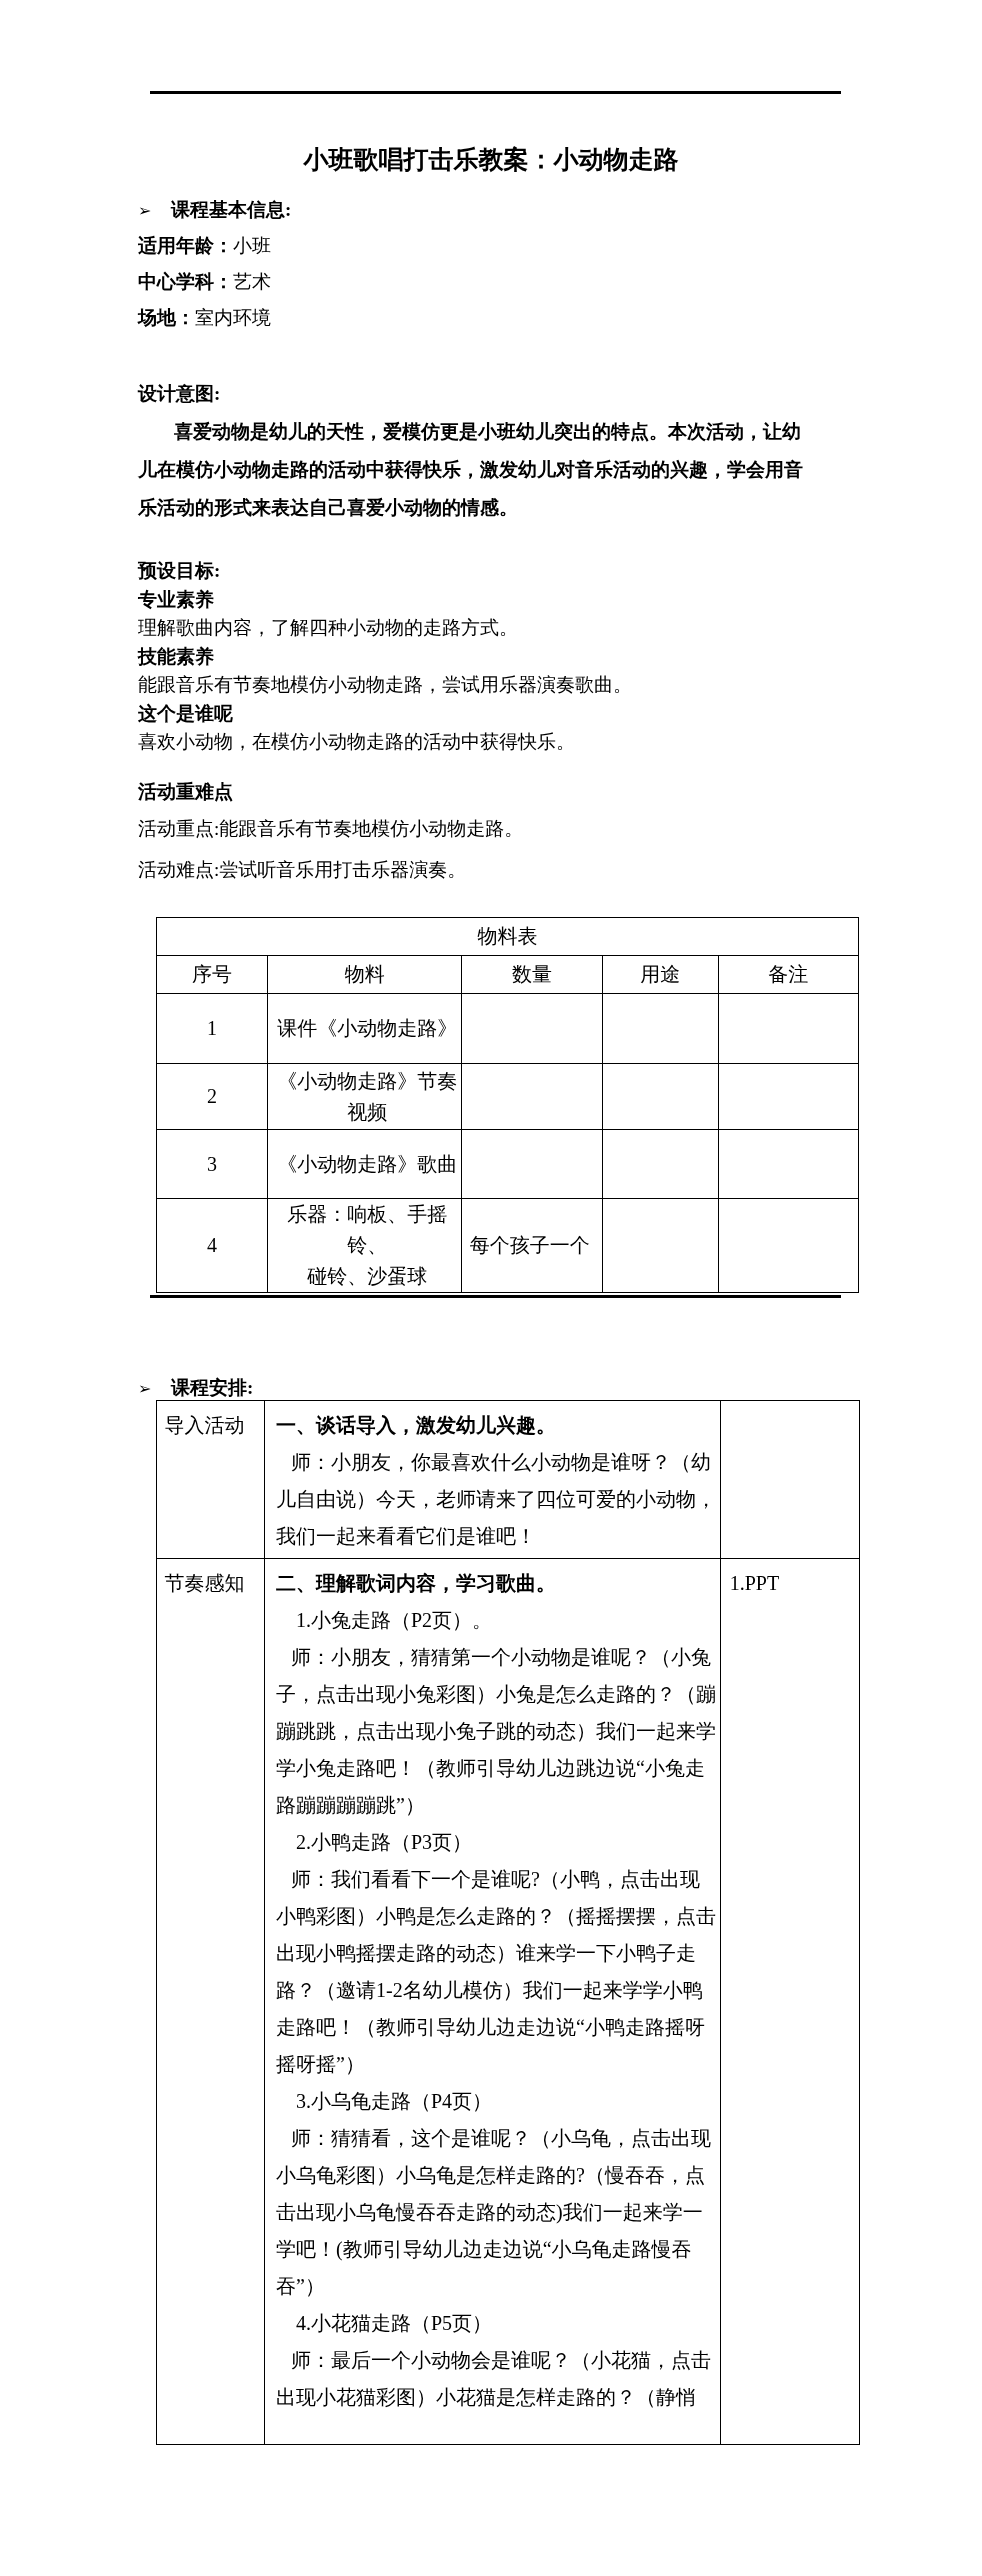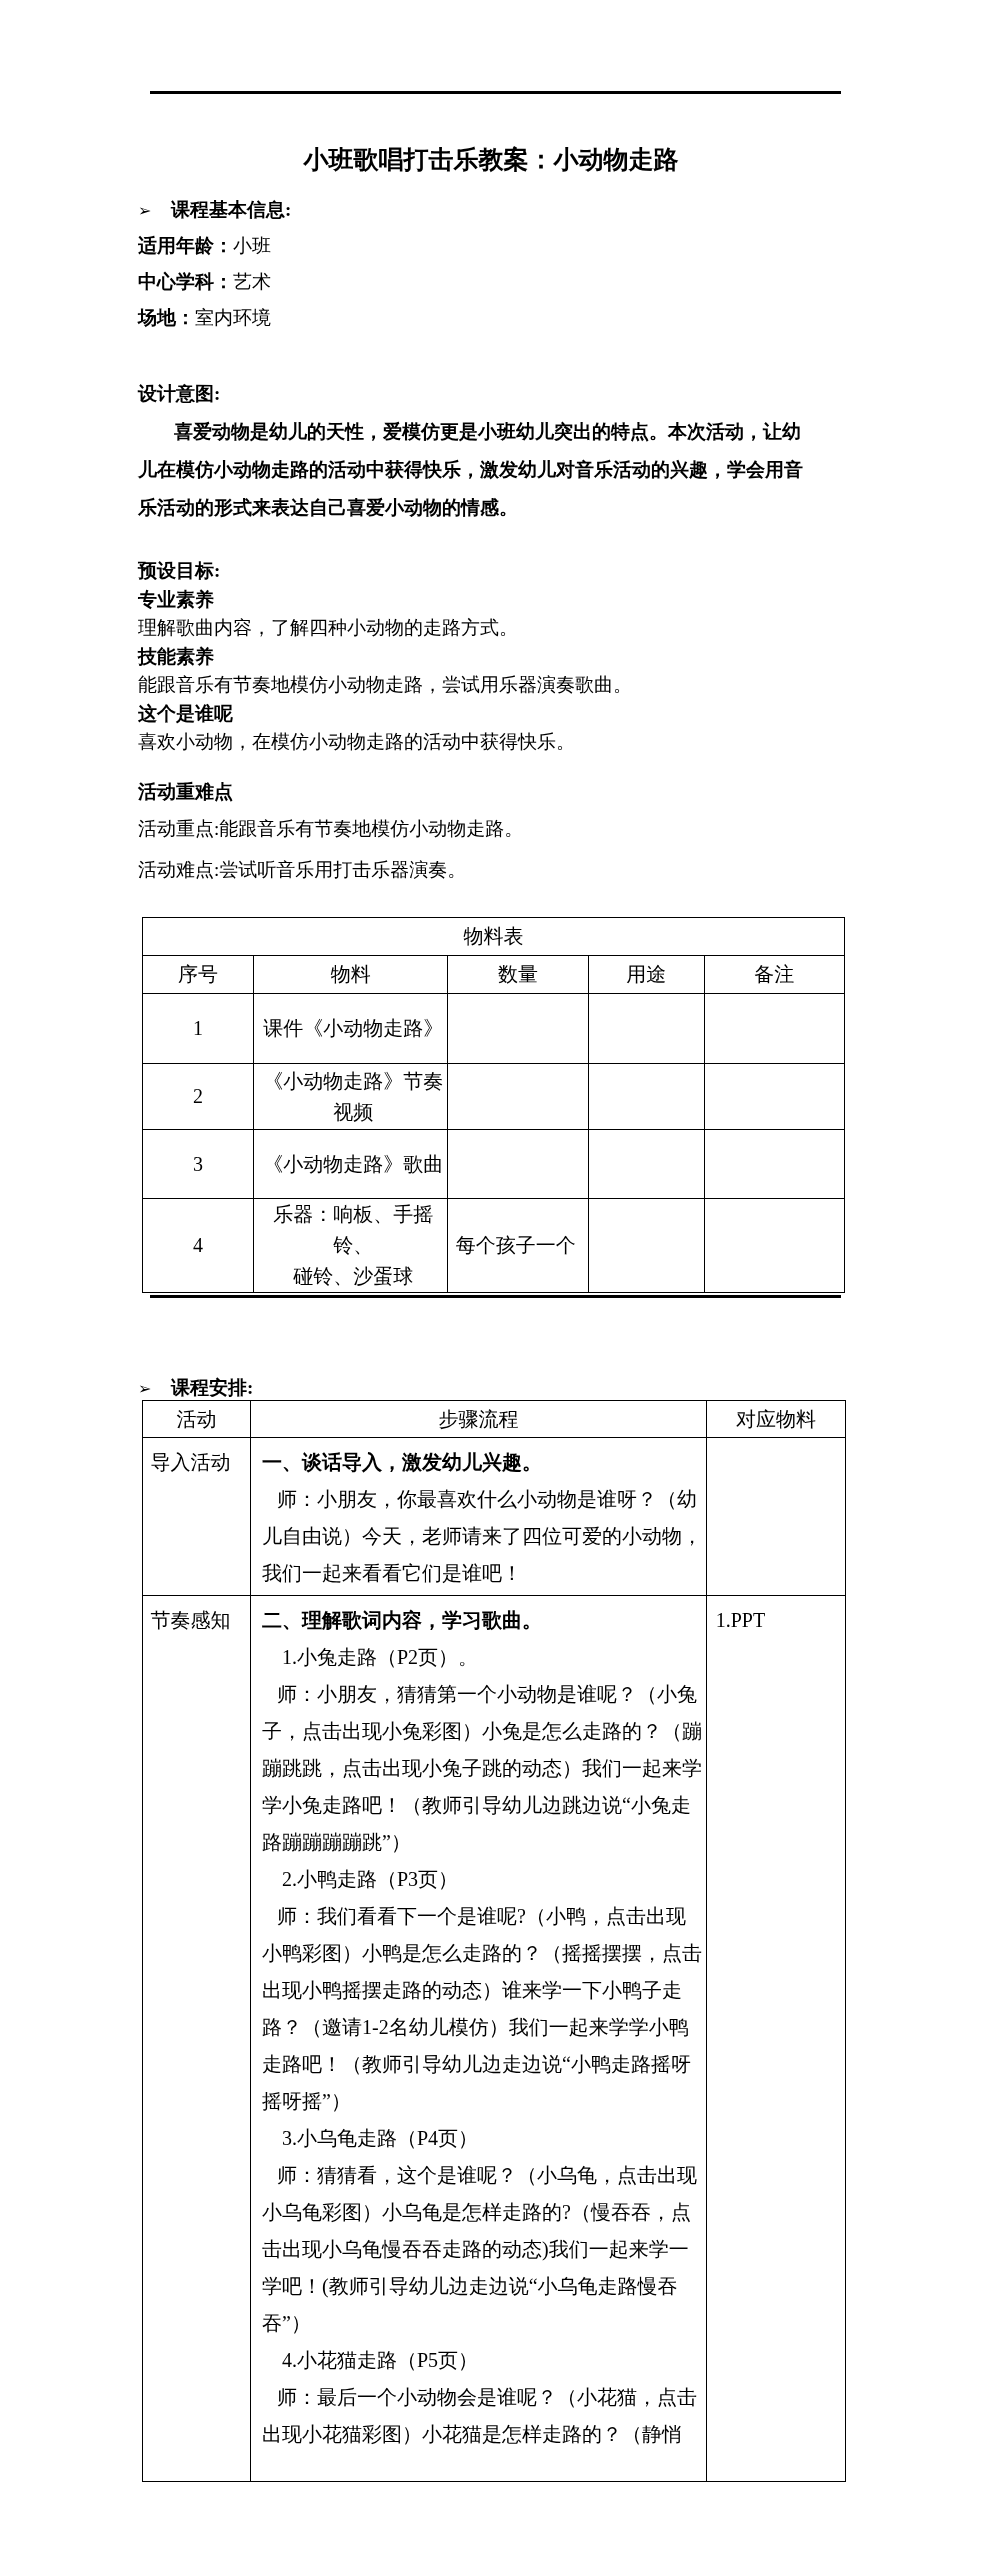--- a/index.html
+++ b/index.html
@@ -25,21 +25,21 @@
   .bold{font-weight:bold;}
   .design-p{line-height:38px;font-weight:bold;}
   .design-p .ln{white-space:nowrap;}
   .design-p .ln.first{padding-left:36px;}
   .goals{line-height:28.5px;}
   .goals .ln{white-space:nowrap;}
   .kp-h{line-height:28.5px;}
   .kp-i1{margin-top:8.7px;line-height:28.5px;white-space:nowrap;}
   .kp-i2{margin-top:12.4px;line-height:28.5px;white-space:nowrap;}
 
-  table{border-collapse:collapse;table-layout:fixed;position:absolute;left:142px;background:#fff;border-radius:19px;}
+  table{border-collapse:collapse;table-layout:fixed;position:absolute;left:156px;background:#fff;border-radius:19px;}
   table,td,th{border:1.2px solid #000;}
   td{padding:0;font-size:20px;}
   
   .t1 td{vertical-align:middle;}
   .t1 .c-center{text-align:center;}
   .t1 .c-mat{text-align:center;padding-left:5px;line-height:31px;}
   .t1 .c-qty{text-align:left;padding-left:7.4px;line-height:31px;}
   .t1 .t1-title{text-align:center;font-size:20px;}
   
   .t2 td{vertical-align:top;}
@@ -165,25 +165,20 @@
     <span class="bullet">➢</span><span class="bold">课程安排:</span>
   </div>
 
   <table class="t2" style="top:1400px;width:703px;">
     <colgroup>
         <col style="width:108px">
         <col style="width:456px">
         <col style="width:139px">
       </colgroup>
     <tbody>
-        <tr style="height:37px;">
-      <td class="hd">活动</td>
-      <td class="hd">步骤流程</td>
-      <td class="hd">对应物料</td>
-    </tr>
     <tr style="height:158px;">
       <td class="c-act">导入活动</td>
       <td class="c-steps">
         <div class="ln b">一、谈话导入，激发幼儿兴趣。</div>
         <div class="ln i1">师：小朋友，你最喜欢什么小动物是谁呀？（幼</div>
         <div class="ln">儿自由说）今天，老师请来了四位可爱的小动物，</div>
         <div class="ln">我们一起来看看它们是谁吧！</div>
       </td>
       <td class="c-mats"></td>
     </tr>

